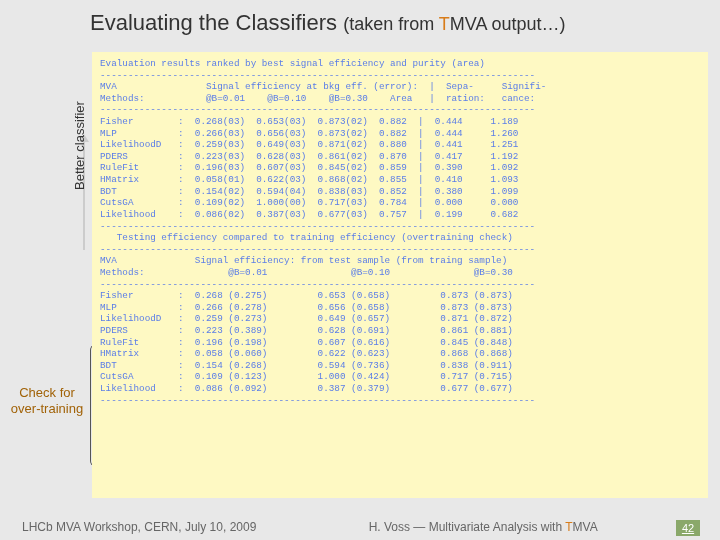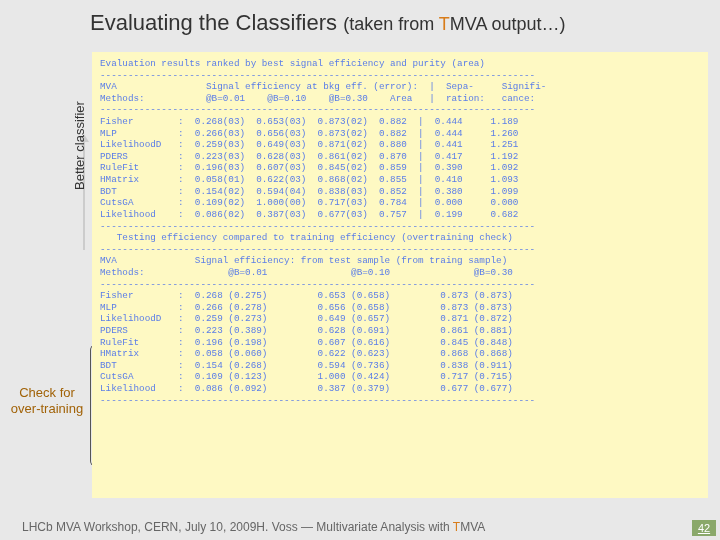--- a/index.html
+++ b/index.html
@@ -117,26 +117,26 @@
     bottom: 6px;
     left: 0;
     width: 720px;
     font-size: 12px;
     color: #666;
     display: flex;
     align-items: center;
     padding: 0 10px;
   }
   .footer .foot-left { flex: 0 0 auto; margin-left: 12px; }
-  .footer .foot-center { flex: 1; text-align: left; }
+  .footer .foot-center { flex: 1; text-align: center; }
   .footer .foot-center .orange { color: #d87c1a; }
   .pagenum {
     position: absolute;
     bottom: 4px;
-    right: 4px;
+    right: 20px;
     background: #8aa86a;
     color: #fff;
     width: 24px;
     height: 16px;
     font-size: 11px;
     text-align: center;
     line-height: 16px;
     text-decoration: underline;
   }
   .tmva-side {

